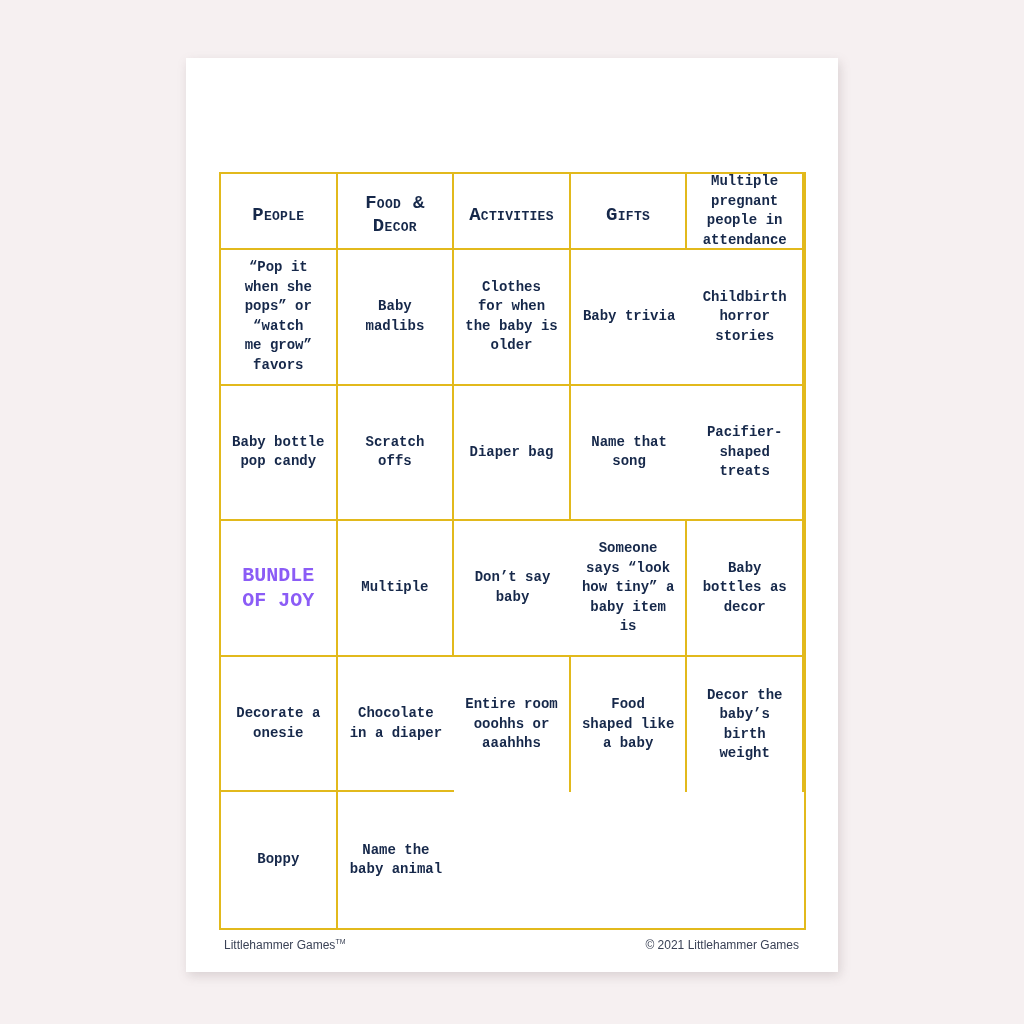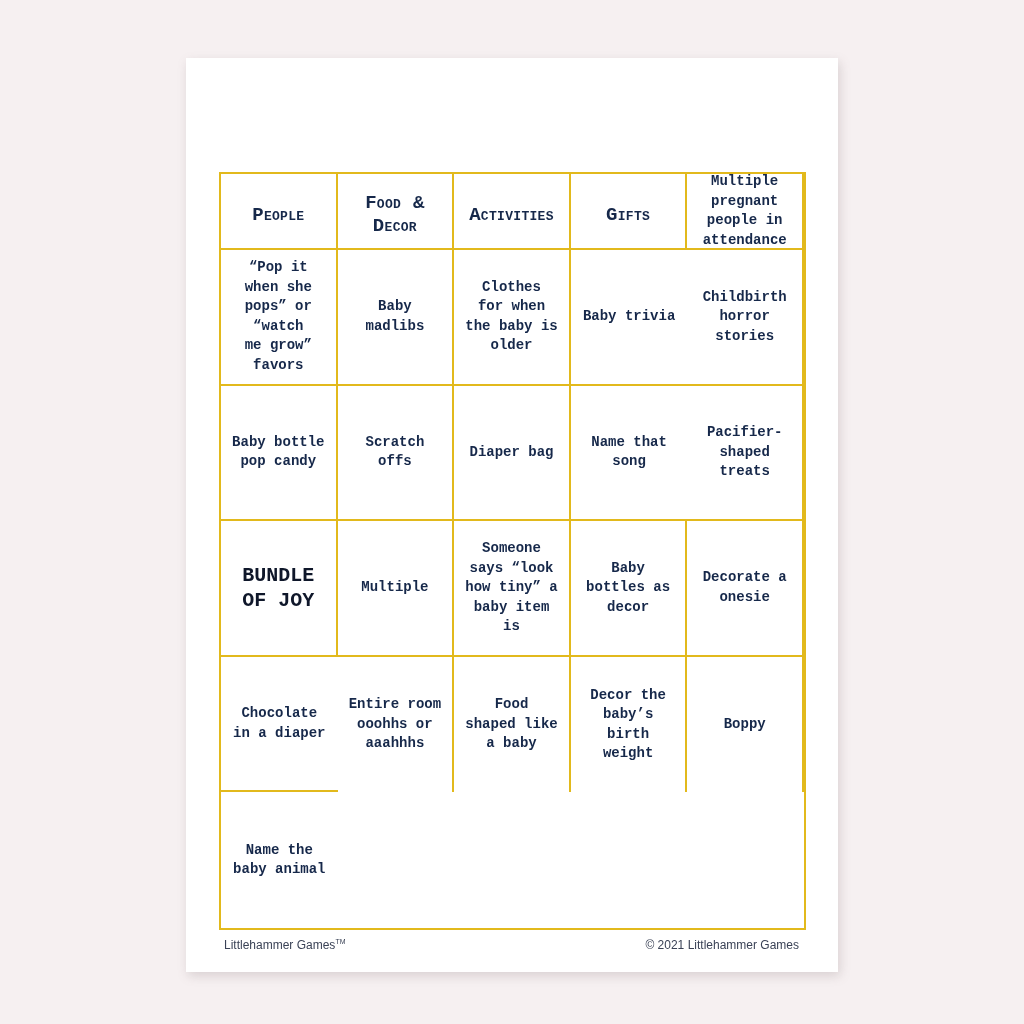--- a/index.html
+++ b/index.html
@@ -71,21 +71,21 @@
   .cell.col-last { border-right: none; }
   .cell.row-last { border-bottom: none; }
   .cell.header {
     font-variant: small-caps;
     font-size: 19px;
     letter-spacing: 0.3px;
     line-height: 23px;
     padding-top: 8px;
   }
   .cell.free {
-    color: #0f172a;
+    color: #8b5cf6;
     font-size: 20px;
     line-height: 25px;
   }
   .footer {
     position: absolute;
     top: 880px;
     font-size: 12px;
     color: #3a4256;
   }
   .footer.left { left: 38px; }
@@ -129,20 +129,22 @@
       <div class="cell">Scratch offs</div>
       <div class="cell">Diaper bag</div>
       <div class="cell col-last">Name that
 song</div>
       <div class="cell">Pacifier-
 shaped
 treats</div>
       <div class="cell free">BUNDLE
 OF JOY</div>
       <div class="cell">Multiple</div>
+      <div class="cell col-last">Don’t say
+baby</div>
       <div class="cell">Someone
 says “look
 how tiny” a
 baby item is</div>
       <div class="cell">Baby
 bottles as
 decor</div>
       <div class="cell">Decorate a
 onesie</div>
       <div class="cell col-last">Chocolate

